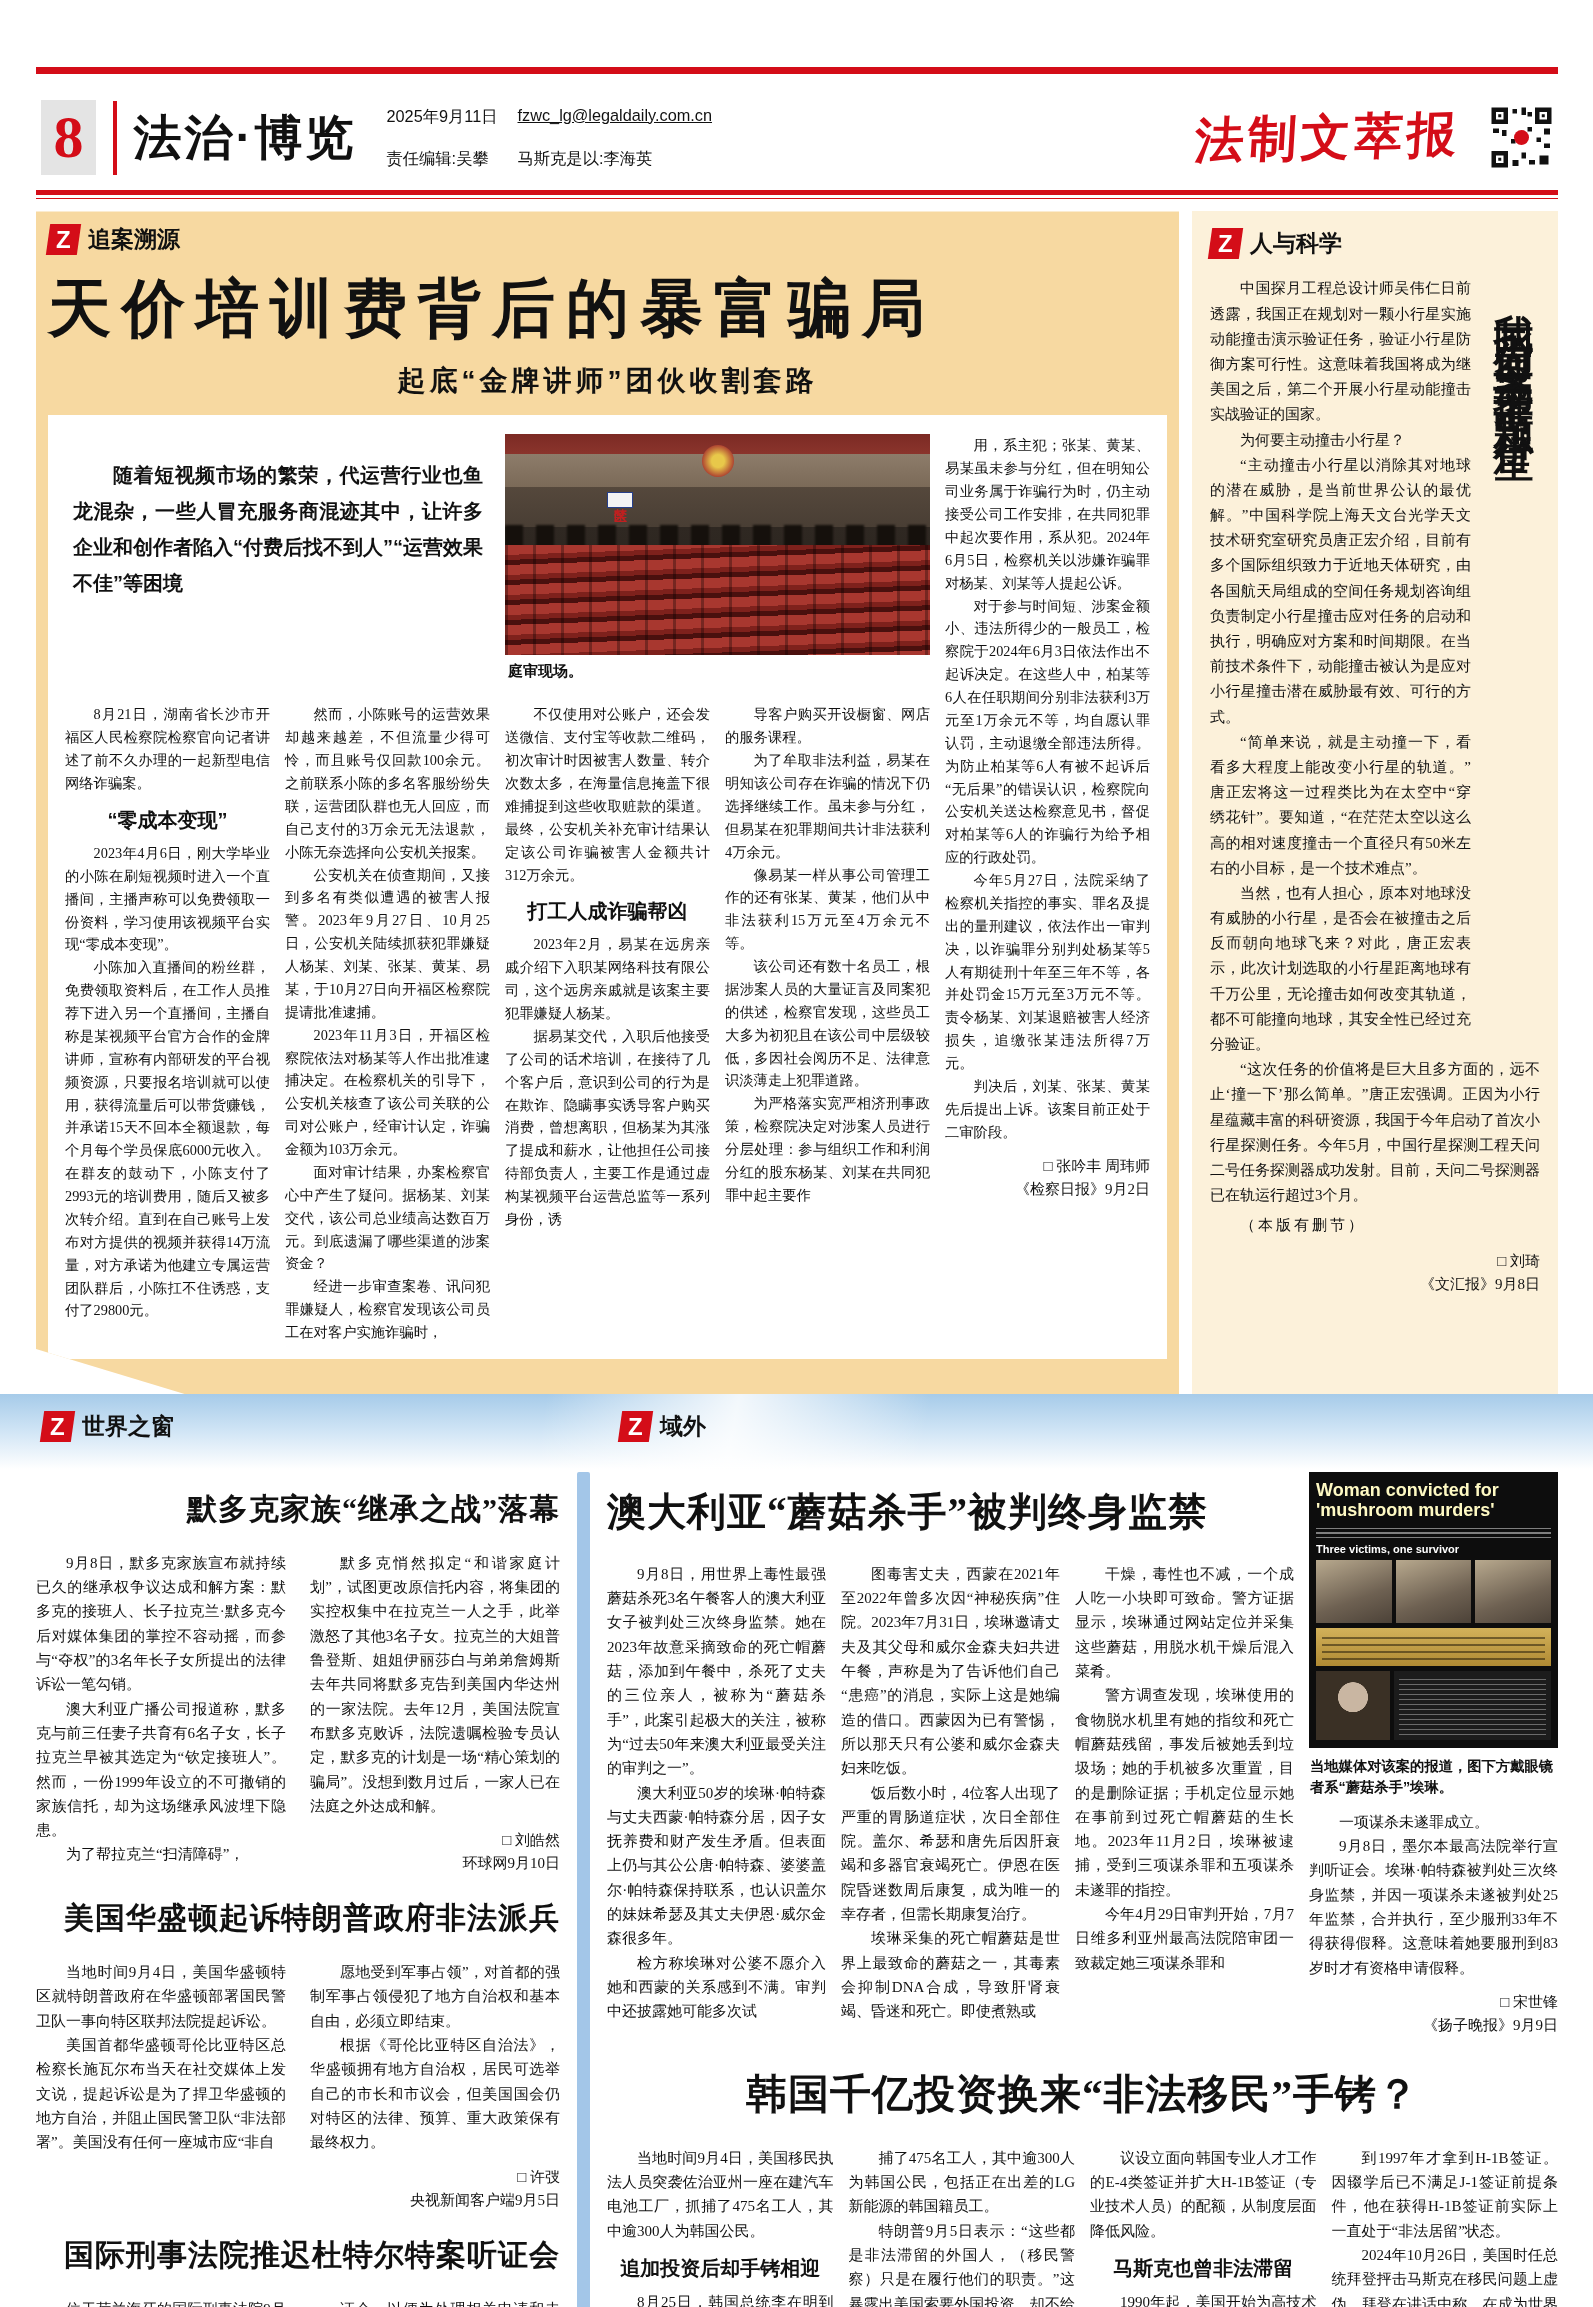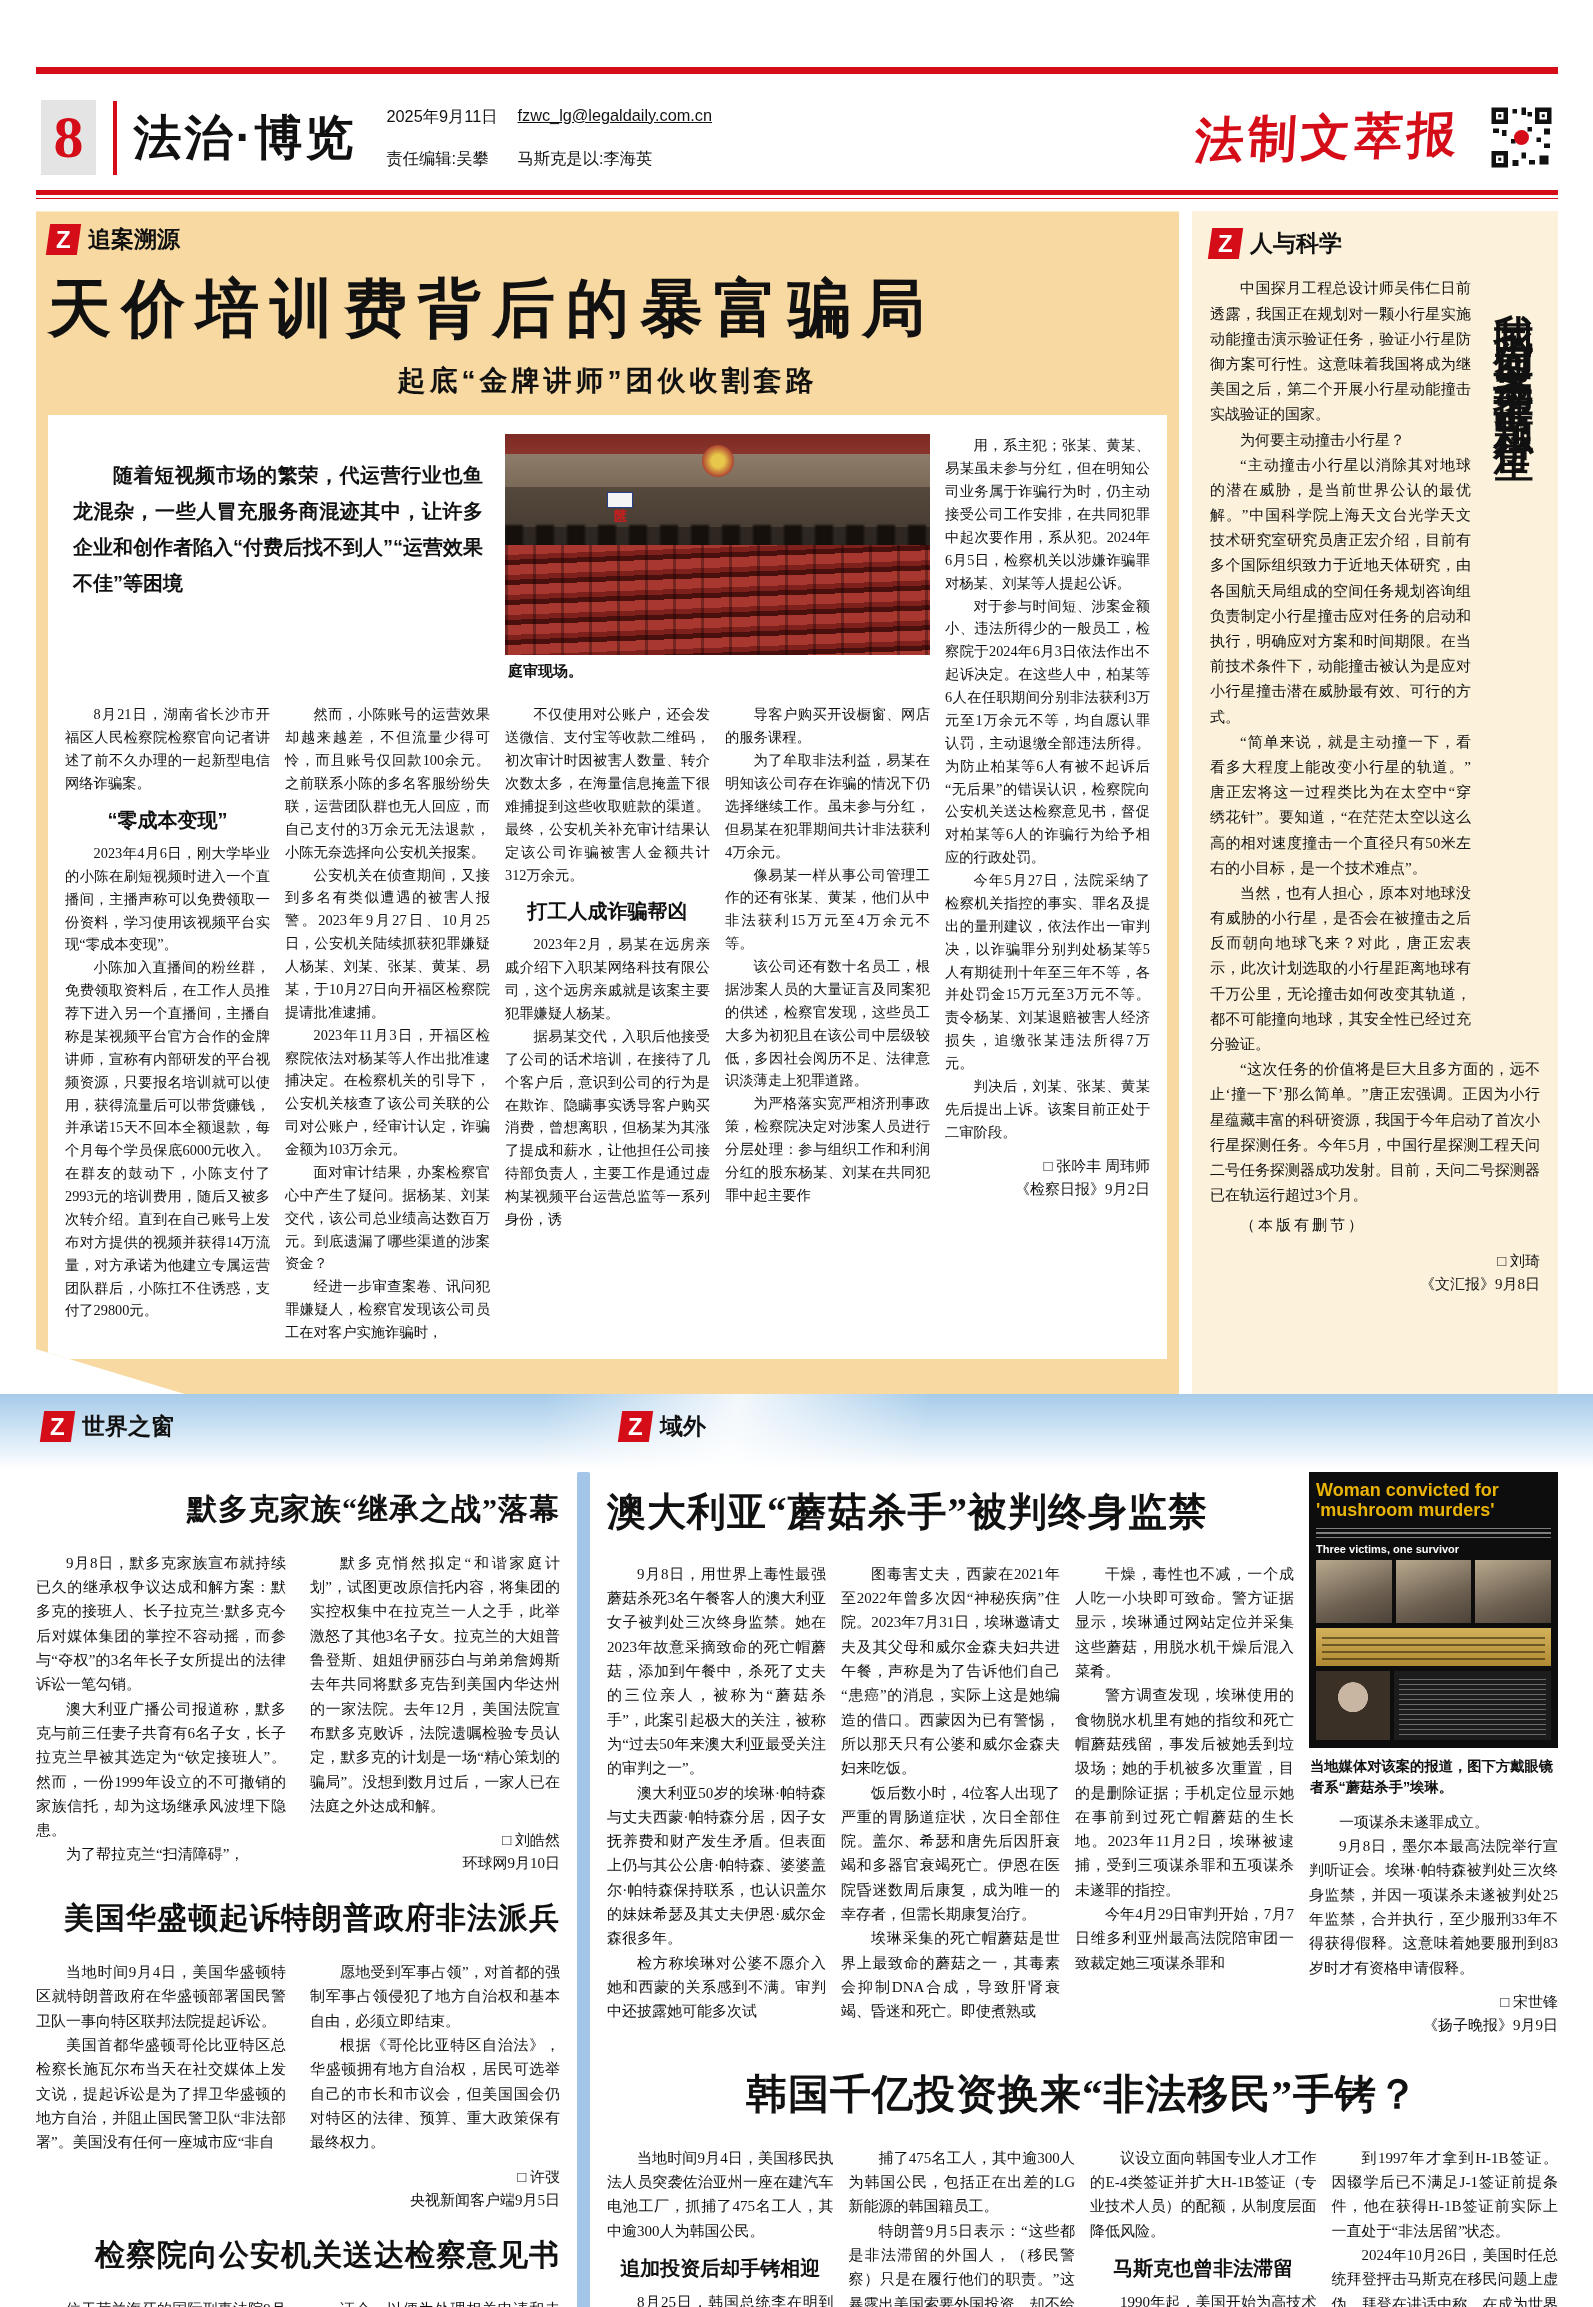--- a/index.html
+++ b/index.html
@@ -72,21 +72,21 @@
   .two-col { display:grid; grid-template-columns:1fr 1fr; column-gap:24px; }
   .bottom-grid .b-p { font-size:15px; line-height:1.62; }
 
   .mush { display:flex; gap:15px; }
   .mush-left { flex:1; }
   .mush-left h2 { text-align:left; font-size:39px; font-weight:900; margin:13px 0 23px; letter-spacing:1px; }
   .three-col { display:grid; grid-template-columns:repeat(3,1fr); column-gap:15px; }
   .mush-right { width:249px; flex:none; }
 
   .clip { height:276px; background:#0d0d0d; padding:8px 7px; display:flex; flex-direction:column; gap:5px; }
-  .clip-head { color:#eab308; font-family:"Liberation Sans",sans-serif; font-weight:800; font-size:18px; line-height:1.12; }
+  .clip-head { color:#fef9c3; font-family:"Liberation Sans",sans-serif; font-weight:800; font-size:18px; line-height:1.12; }
   .clip-lines { height:13px; background:repeating-linear-gradient(0deg,#9b9b9b 0 1.5px,rgba(0,0,0,0) 1.5px 4.4px); opacity:.8; }
   .clip-sub { color:#fff; font-family:"Liberation Sans",sans-serif; font-weight:700; font-size:11px; }
   .clip-photos { display:flex; gap:4px; height:63px; }
   .clip-photos div { flex:1; background:linear-gradient(160deg,#b8a98e,#6e6152 60%,#4c4238); }
   .clip-mid { flex:1; background:linear-gradient(180deg,#d2b15a,#b08a33); position:relative; }
   .clip-mid::after { content:""; position:absolute; inset:6px; background:repeating-linear-gradient(0deg,rgba(40,30,10,.55) 0 2px,rgba(0,0,0,0) 2px 7px); }
   .clip-bottom { height:69px; display:flex; gap:4px; }
   .clip-portrait { width:74px; background:radial-gradient(circle at 50% 38%,#c9b6a2 0 26%,#3a3025 27% 100%); }
   .clip-text { flex:1; background:#1c1c1c; position:relative; }
   .clip-text::after { content:""; position:absolute; inset:5px; background:repeating-linear-gradient(0deg,#8c8c8c 0 1.5px,rgba(0,0,0,0) 1.5px 5px); opacity:.7; }
@@ -280,21 +280,21 @@
             </div>
           <div>
               <p class="b-p">愿地受到军事占领”，对首都的强制军事占领侵犯了地方自治权和基本自由，必须立即结束。</p>
               <p class="b-p">根据《哥伦比亚特区自治法》，华盛顿拥有地方自治权，居民可选举自己的市长和市议会，但美国国会仍对特区的法律、预算、重大政策保有最终权力。</p>
               <p class="b-by">□ 许弢</p>
               <p class="b-src">央视新闻客户端9月5日</p>
             </div>
         </div>
       </div>
       <div class="ww-art">
-        <h2>检察院向公安机关送达检察意见书</h2>
+        <h2>国际刑事法院推迟杜特尔特案听证会</h2>
         <div class="two-col">
           <div>
               <p class="b-p">位于荷兰海牙的国际刑事法院9月8日宣布，推迟原定于23日举行的菲律宾前总统杜特尔特案听证会。</p>
             </div>
           <div>
               <p class="b-p">证会，以便为处理相关申请和未决事项留出时间。预审分庭将在适当时机确定新的听证会日期。</p>
             </div>
         </div>
       </div>
     </div>

